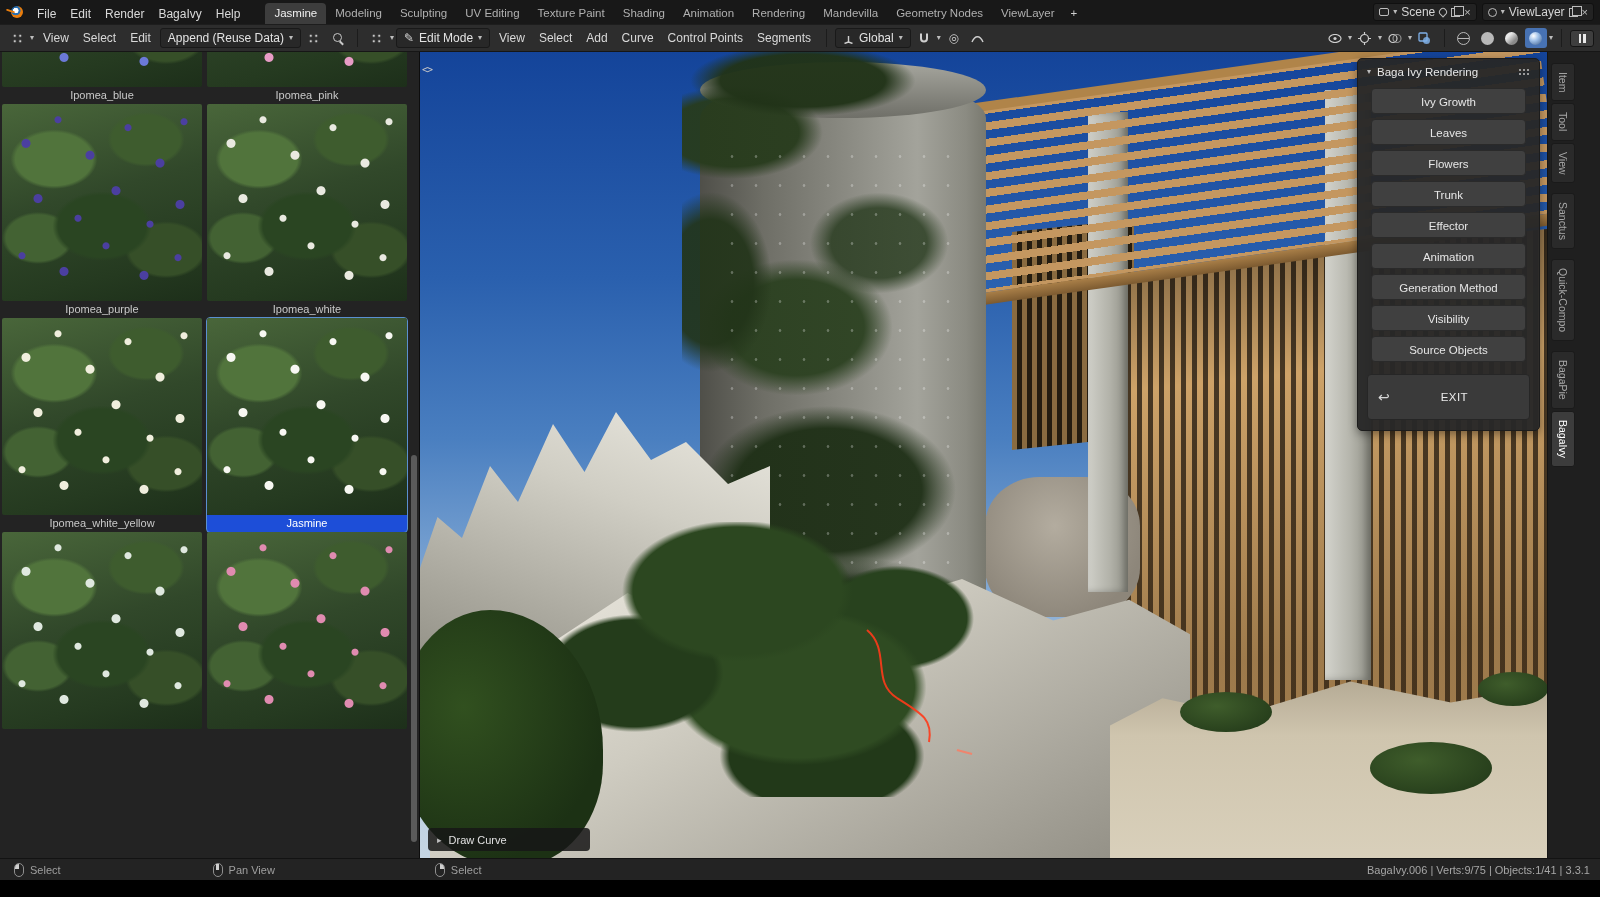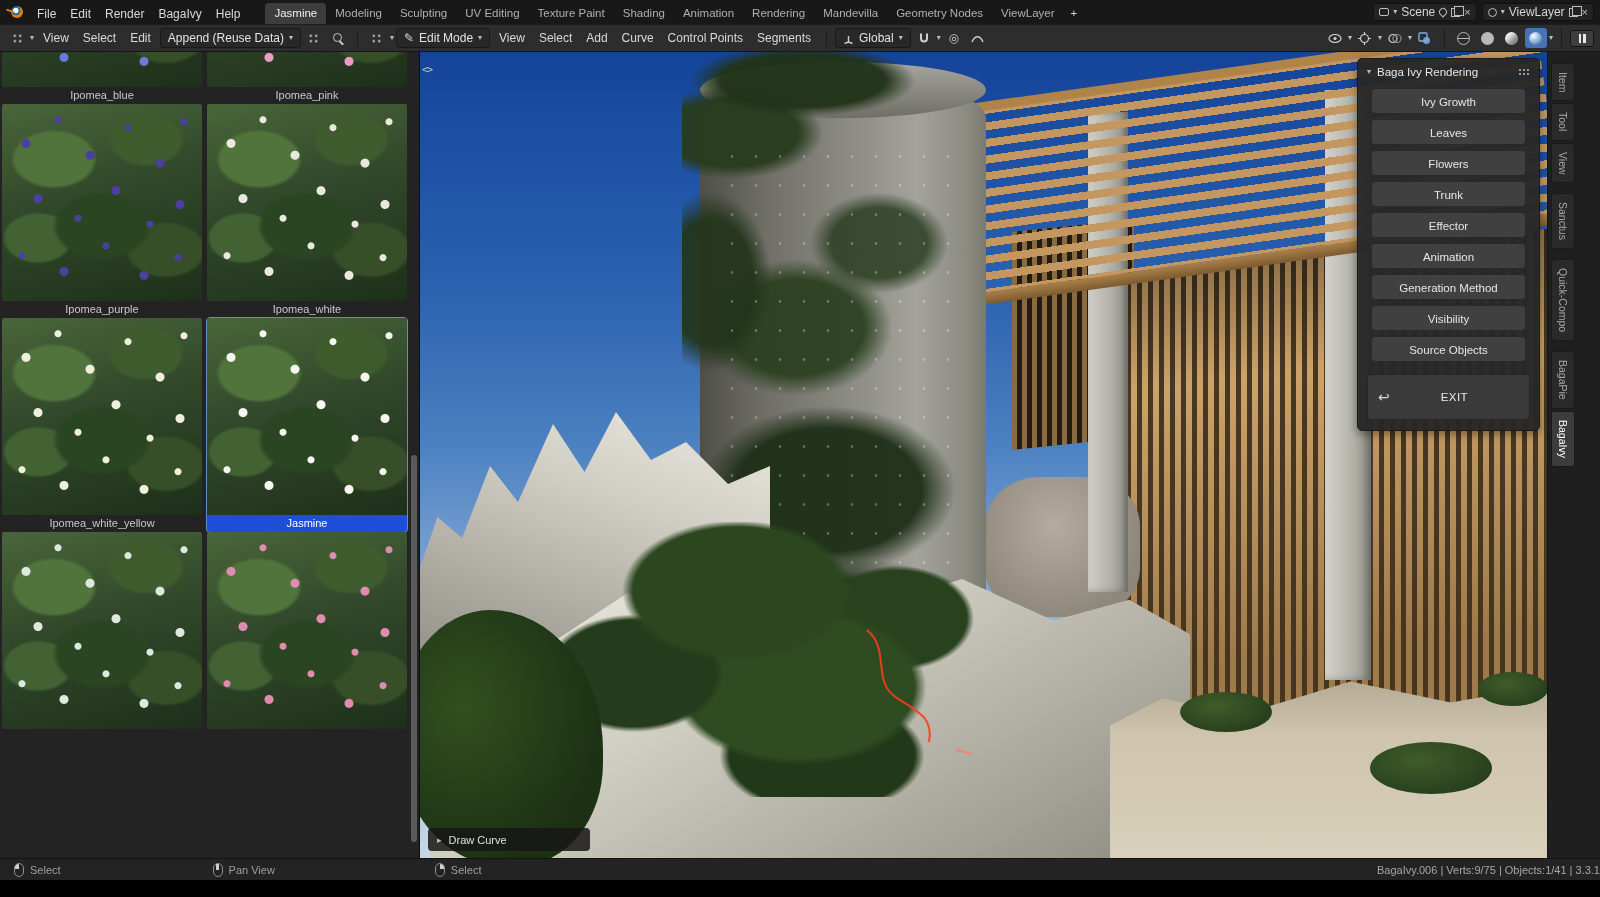--- a/index.html
+++ b/index.html
@@ -178,21 +178,21 @@
   .statusbar { height:22px; background:#232323; border-top:1px solid #131313; display:flex; align-items:center; flex:0 0 auto; font-size:11px; color:#9f9f9f; }
   .hints { display:flex; align-items:center; }
   .hint { display:flex; align-items:center; gap:6px; }
   .hint:nth-child(1) { margin-left:14px; }
   .hint:nth-child(2) { margin-left:152px; }
   .hint:nth-child(3) { margin-left:160px; }
   .mouse { width:10px; height:14px; border:1.4px solid #8f8f8f; border-radius:5px; position:relative; display:inline-block; }
   .mouse.lmb::before { content:""; position:absolute; left:0; top:0; width:50%; height:48%; background:#cfcfcf; border-radius:4px 0 0 0; }
   .mouse.mmb::before { content:""; position:absolute; left:32%; top:0; width:34%; height:55%; background:#cfcfcf; }
   .mouse.rmb::before { content:""; position:absolute; right:0; top:0; width:50%; height:48%; background:#cfcfcf; border-radius:0 4px 0 0; }
-  .stat-right { margin-left:auto; color:#a6a6a6; white-space:nowrap; }
+  .stat-right { margin-left:auto; margin-right:10px; color:#a6a6a6; white-space:nowrap; }
   .letterbox { height:17px; background:#000; flex:0 0 auto; }
 </style>
 </head>
 <body>
 
 <div class="app">
 
   <header class="topbar">
     <span class="logo"></span>
     <nav class="wtabs" style="margin-left:0">

